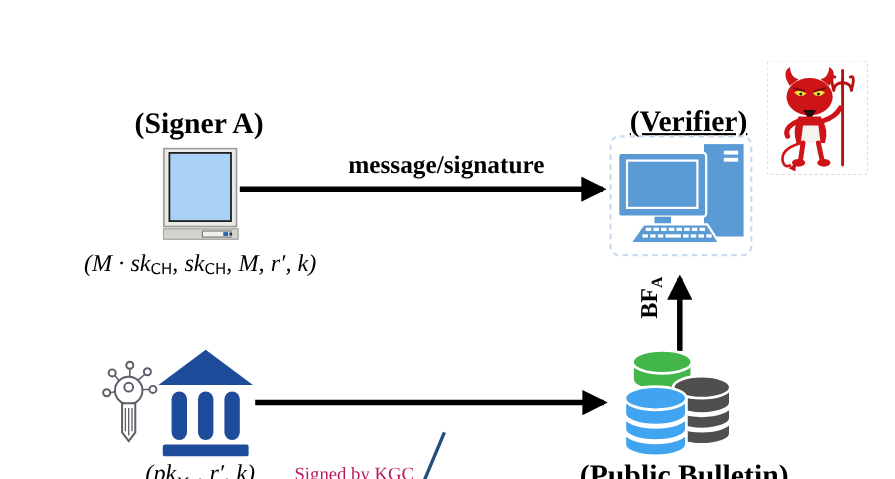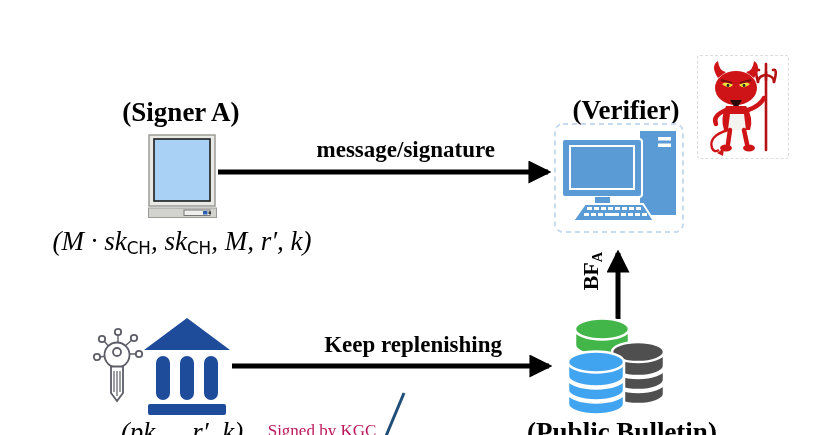--- a/index.html
+++ b/index.html
@@ -1,21 +1,21 @@
 <!DOCTYPE html>
 <html><head>
 <meta charset="utf-8">
 <style>
   html,body{margin:0;padding:0;background:#fff;}
   .stage{position:relative;width:814px;height:435px;background:#ffffff;overflow:hidden;
          font-family:"Liberation Serif","DejaVu Serif",serif;color:#000;margin-top:45px;}
   .abs{position:absolute;}
   .title{font-weight:bold;font-size:27px;text-align:center;white-space:nowrap;}
   .arrowlab{font-weight:bold;font-size:23px;text-align:right;white-space:nowrap;}
-  .formula{font-style:italic;font-size:27px;text-align:center;white-space:nowrap;}
+  .formula{font-style:italic;font-size:22px;text-align:center;white-space:nowrap;}
   .sub{font-size:0.62em;font-style:normal;font-family:"DejaVu Sans",sans-serif;vertical-align:-0.25em;}
   .bsub{font-size:0.65em;vertical-align:-0.3em;}
   .navy{color:#1f3864;}
   .supsub{display:inline-flex;flex-direction:column;font-size:0.60em;line-height:0.95;
           vertical-align:-0.45em;text-align:left;}
   .supsub .sup{font-style:italic;}
   .supsub .subr{font-style:normal;font-family:"DejaVu Sans",sans-serif;}
   .note{font-size:17px;color:#be185d;text-align:center;white-space:nowrap;}
   .vlabel-box{display:flex;align-items:center;justify-content:center;}
   .vlabel{transform:rotate(-90deg);white-space:nowrap;font-weight:bold;font-size:22px;}
@@ -52,21 +52,21 @@
       <rect x="60.5" y="77.5" width="2.5" height="2.5" fill="#333"></rect>
     </svg>
   </div>
 
   <div class="abs formula" style="left:52px;top:181px;width:260px;">
     <span>(M · sk</span><span class="sub">CH</span><span>, sk</span><span class="sub">CH</span><span>, M, r′, k)</span>
   </div>
 
   <div class="abs arrowlab" style="left:245px;top:92px;width:250px;">message/signature</div>
 
-  <div class="abs title" style="left:556px;top:50px;width:140px;">(Verifier)</div>
+  <div class="abs title" style="left:556px;top:50px;width:140px;text-decoration:underline;">(Verifier)</div>
 
   <div class="abs" style="left:553px;top:77px;width:132px;height:112px;">
     <svg viewBox="0 0 132 112" width="132" height="112">
       <rect x="2" y="2" width="128" height="108" rx="8" fill="none" stroke="#c7dcf0" stroke-width="2" stroke-dasharray="5 4"></rect>
 
       <rect x="86" y="8" width="38" height="86" fill="#5b9bd5" stroke="#fff" stroke-width="2"></rect>
       <rect x="105" y="15" width="13" height="3.5" fill="#fff"></rect>
       <rect x="105" y="21.5" width="13" height="3.5" fill="#fff"></rect>
 
       <rect x="9" y="17" width="80" height="58" rx="3" fill="#5b9bd5" stroke="#fff" stroke-width="2"></rect>
@@ -166,21 +166,20 @@
     </svg>
   </div>
 
   <div class="abs formula" style="left:116px;top:372px;width:132px;">
     <span>(pk</span><span class="supsub">
         <span class="sup">M</span>
         <span class="subr">CH</span>
       </span><span>, r′, k)</span>
   </div>
 
-  <div class="abs arrowlab" style="left:262px;top:287px;width:240px;">Keep replenishing</div>
 
   <div class="abs note" style="left:252px;top:376px;width:140px;">Signed by KGC</div>
 
   <div class="abs" style="left:565px;top:271px;width:102px;height:102px;">
     <svg viewBox="0 0 102 102" width="102" height="102">
 
       <g fill="#43b649" stroke="#fff" stroke-width="2.5">
         <path d="M10 13 L10 29 A27 10.5 0 0 0 64 29 L64 13"></path>
         <ellipse cx="37" cy="13" rx="27" ry="10.5"></ellipse>
       </g>

